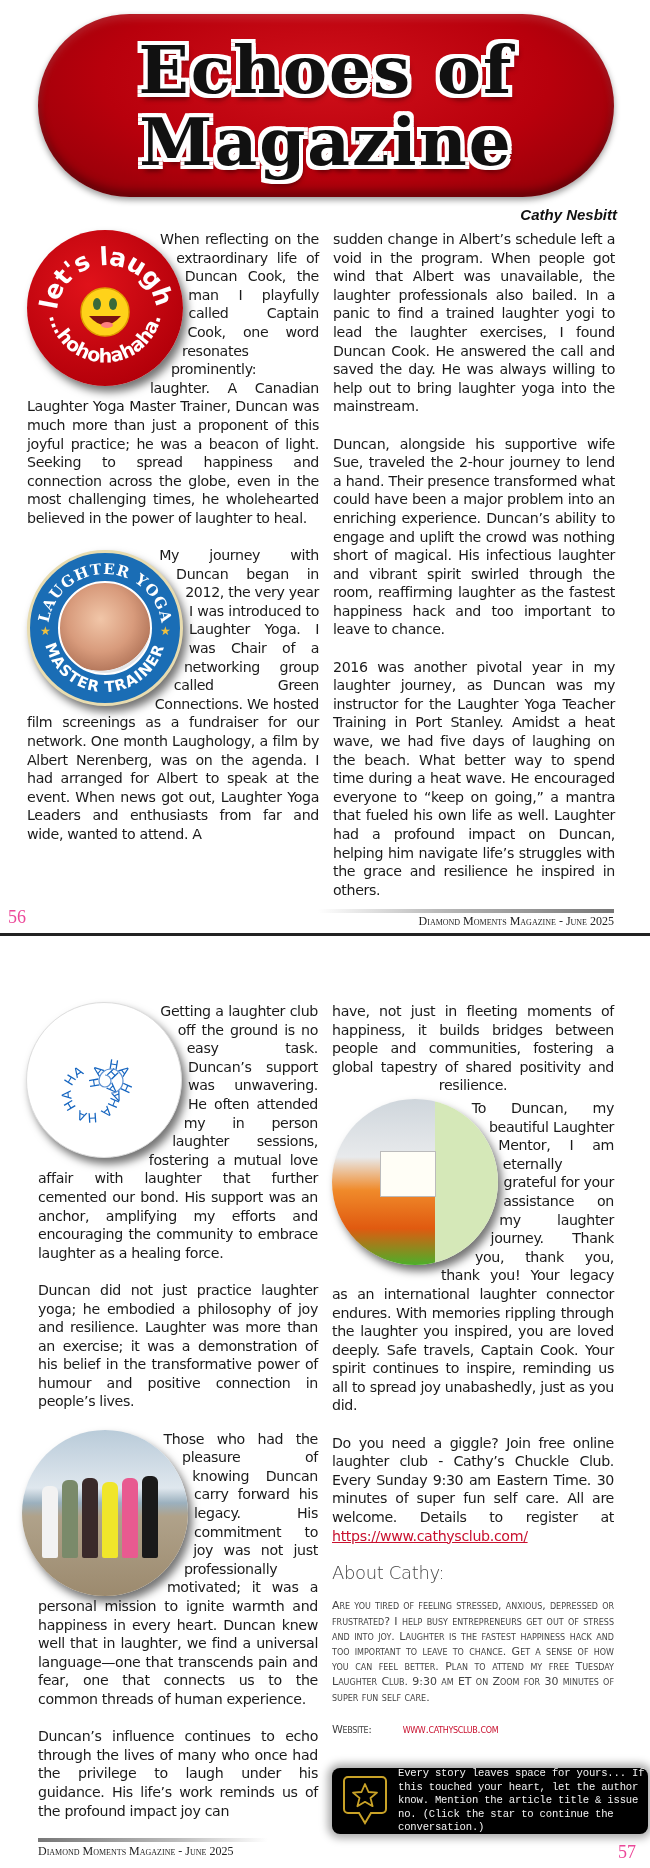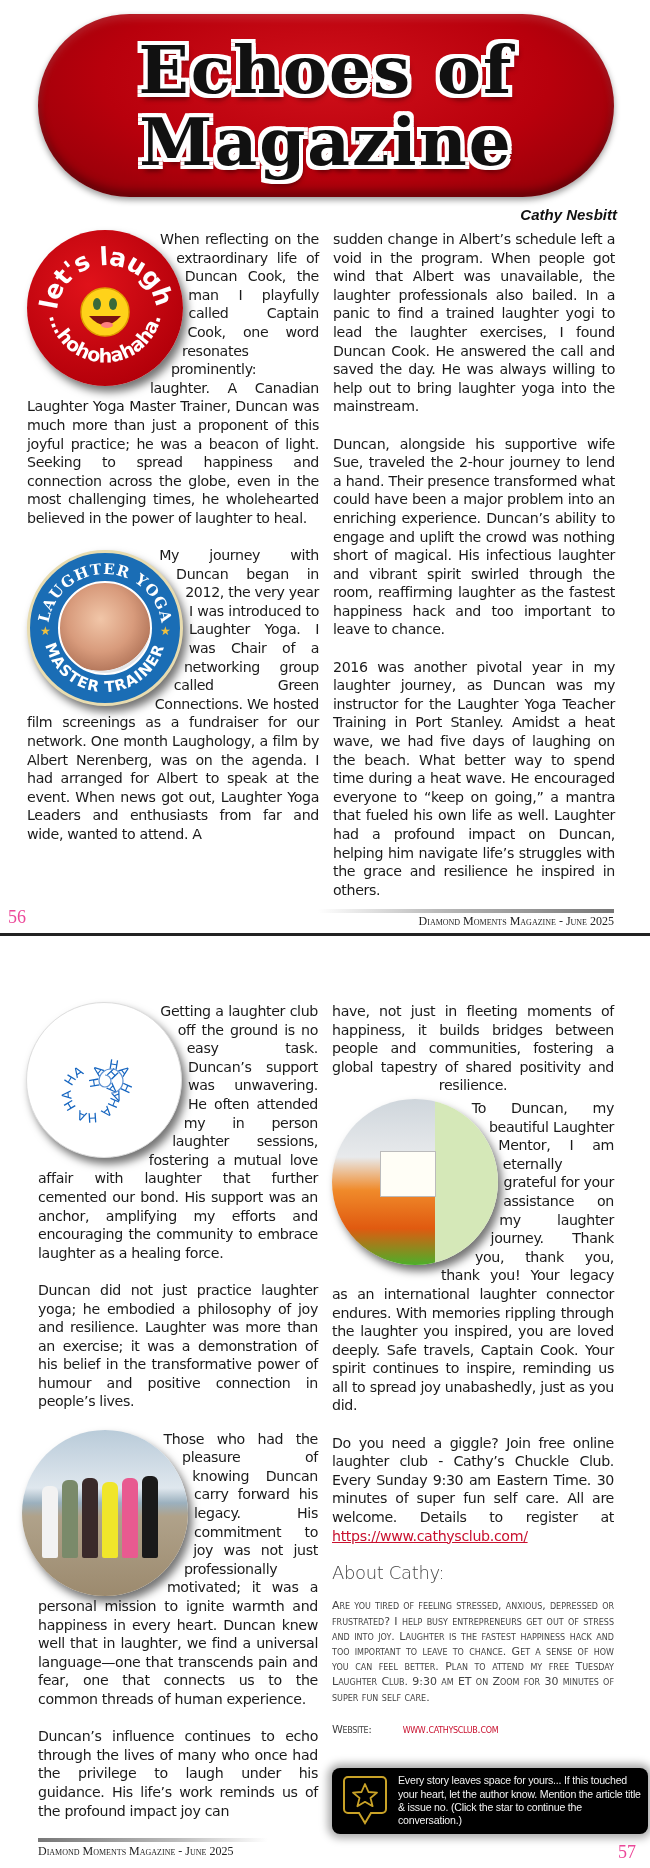--- a/index.html
+++ b/index.html
@@ -83,21 +83,21 @@
   .about-body { font-family: "DejaVu Sans", sans-serif; font-variant: small-caps; font-size: 11px; line-height: 15.2px; color: #444; text-align: justify; letter-spacing: 0; margin-bottom: 16px; }
   .website-line { font-variant: small-caps; font-size: 11px; color: #444; }
   .website-line .url { color: #c8102e; margin-left: 28px; }
 
   .cta-box {
     position: absolute; left: 332px; top: 1768px; width: 316px; height: 66px;
     background: #000; border-radius: 8px; box-shadow: 0 0 8px 4px rgba(0,0,0,0.35);
     display: flex; align-items: center; padding-left: 10px;
   }
   .cta-icon { width: 46px; height: 52px; flex: 0 0 46px; cursor: pointer; }
-  .cta-text { color: #f2f2f2; font-family: Liberation Sans, sans-serif; font-size: 10.6px; line-height: 13.4px; margin-left: 10px; letter-spacing: -0.2px; }
+  .cta-text { color: #f2f2f2; font-family: Liberation Mono, monospace; font-size: 10.6px; line-height: 13.4px; margin-left: 10px; letter-spacing: -0.2px; }
 
   .footer-rule { position: absolute; height: 4px; background: linear-gradient(90deg, rgba(255,255,255,0) 0%, #bbb 40%, #777 100%); }
   .footer-text { position: absolute; font-family: "Liberation Serif", serif; font-variant: small-caps; font-size: 12px; color: #222; }
   .page-num { position: absolute; font-family: "Liberation Serif", serif; font-size: 18px; color: #ec4899; }
 </style>
 </head>
 <body>
 
 <div class="page" id="page56">
 

